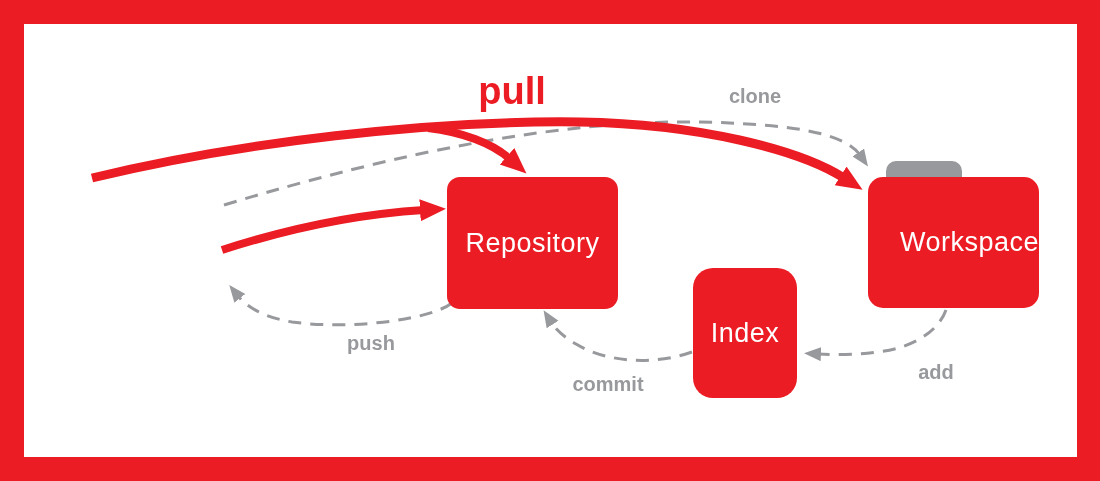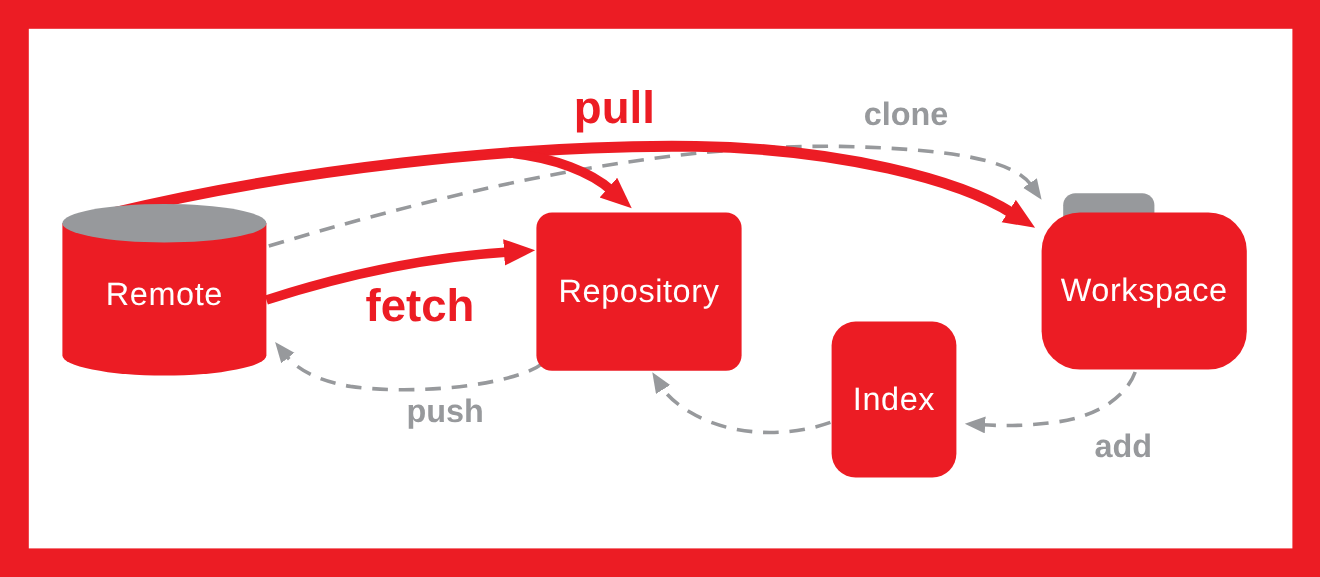--- a/index.html
+++ b/index.html
@@ -53,21 +53,21 @@
   }
   .box {
     position: absolute;
     background: var(--red);
     display: flex;
     align-items: center;
     justify-content: center;
   }
   .repository-box { left: 447px; top: 177px; width: 171px; height: 132px; border-radius: 13px; align-items: center; }
   .index-box      { left: 693px; top: 268px; width: 104px; height: 130px; border-radius: 20px; }
-  .workspace-box  { left: 868px; top: 177px; width: 171px; height: 131px; border-radius: 32px; }
+  .workspace-box  { left: 868px; top: 177px; width: 171px; height: 131px; border-radius: 15px; justify-content: flex-end; }
   .workspace-tab {
     position: absolute;
     left: 886px; top: 161px;
     width: 76px; height: 26px;
     background: var(--gray);
     border-radius: 10px 10px 0 0;
   }
   .cylinder {
     position: absolute;
     left: 52px; top: 170px;
@@ -92,21 +92,21 @@
   }
   .cylinder .node-label { position: relative; padding-top: 8px; }
 
   .action-label {
     position: absolute;
     transform: translate(-50%, -50%);
     font-weight: 700;
     white-space: nowrap;
   }
   .action-red  { color: var(--red);  font-size: 38px; }
-  .action-gray { color: var(--gray); font-size: 27px; }
+  .action-gray { color: var(--gray); font-size: 20px; }
   .pull-label   { left: 512px; top: 91px; }
   .clone-label  { left: 755px; top: 96px; }
   .fetch-label  { left: 350px; top: 256px; }
   .push-label   { left: 371px; top: 343px; }
   .commit-label { left: 608px; top: 384px; }
   .add-label    { left: 936px; top: 372px; }
 </style>
 </head>
 <body>
 
@@ -131,37 +131,32 @@
 
     <path class="gray-dash" d="M 946 310 C 938 332, 912 348, 878 352 C 856 355, 836 355, 818 354" marker-end="url(#head-gray)"></path>
 
     <path class="red-line" style="stroke-width:9" d="M 92 178 C 240 142, 430 120, 580 122 C 700 124, 800 150, 844 178" marker-end="url(#head-red)"></path>
 
     <path class="red-line" style="stroke-width:8" d="M 428 128 C 462 132, 492 143, 510 159" marker-end="url(#head-red)"></path>
 
     <path class="red-line" style="stroke-width:8" d="M 222 250 C 290 228, 360 214, 424 210" marker-end="url(#head-red)"></path>
   </svg>
 
-  <div class="cylinder">
-    <div class="cyl-body"></div>
-    <div class="cyl-top"></div>
-    <span class="node-label">Remote</span>
-  </div>
 
   <div class="box repository-box">
     <span class="node-label">Repository</span>
   </div>
 
   <div class="box index-box">
     <span class="node-label">Index</span>
   </div>
 
   <div class="workspace-tab"></div>
   <div class="box workspace-box">
     <span class="node-label">Workspace</span>
   </div>
 
   <div class="action-label action-red pull-label">pull</div>
   <div class="action-label action-gray clone-label">clone</div>
-  <div class="action-label action-red fetch-label">fetch</div>
   <div class="action-label action-gray push-label">push</div>
+  <div class="action-label action-gray commit-label">commit</div>
   <div class="action-label action-gray add-label">add</div>
 </div>
 
 </body></html>

